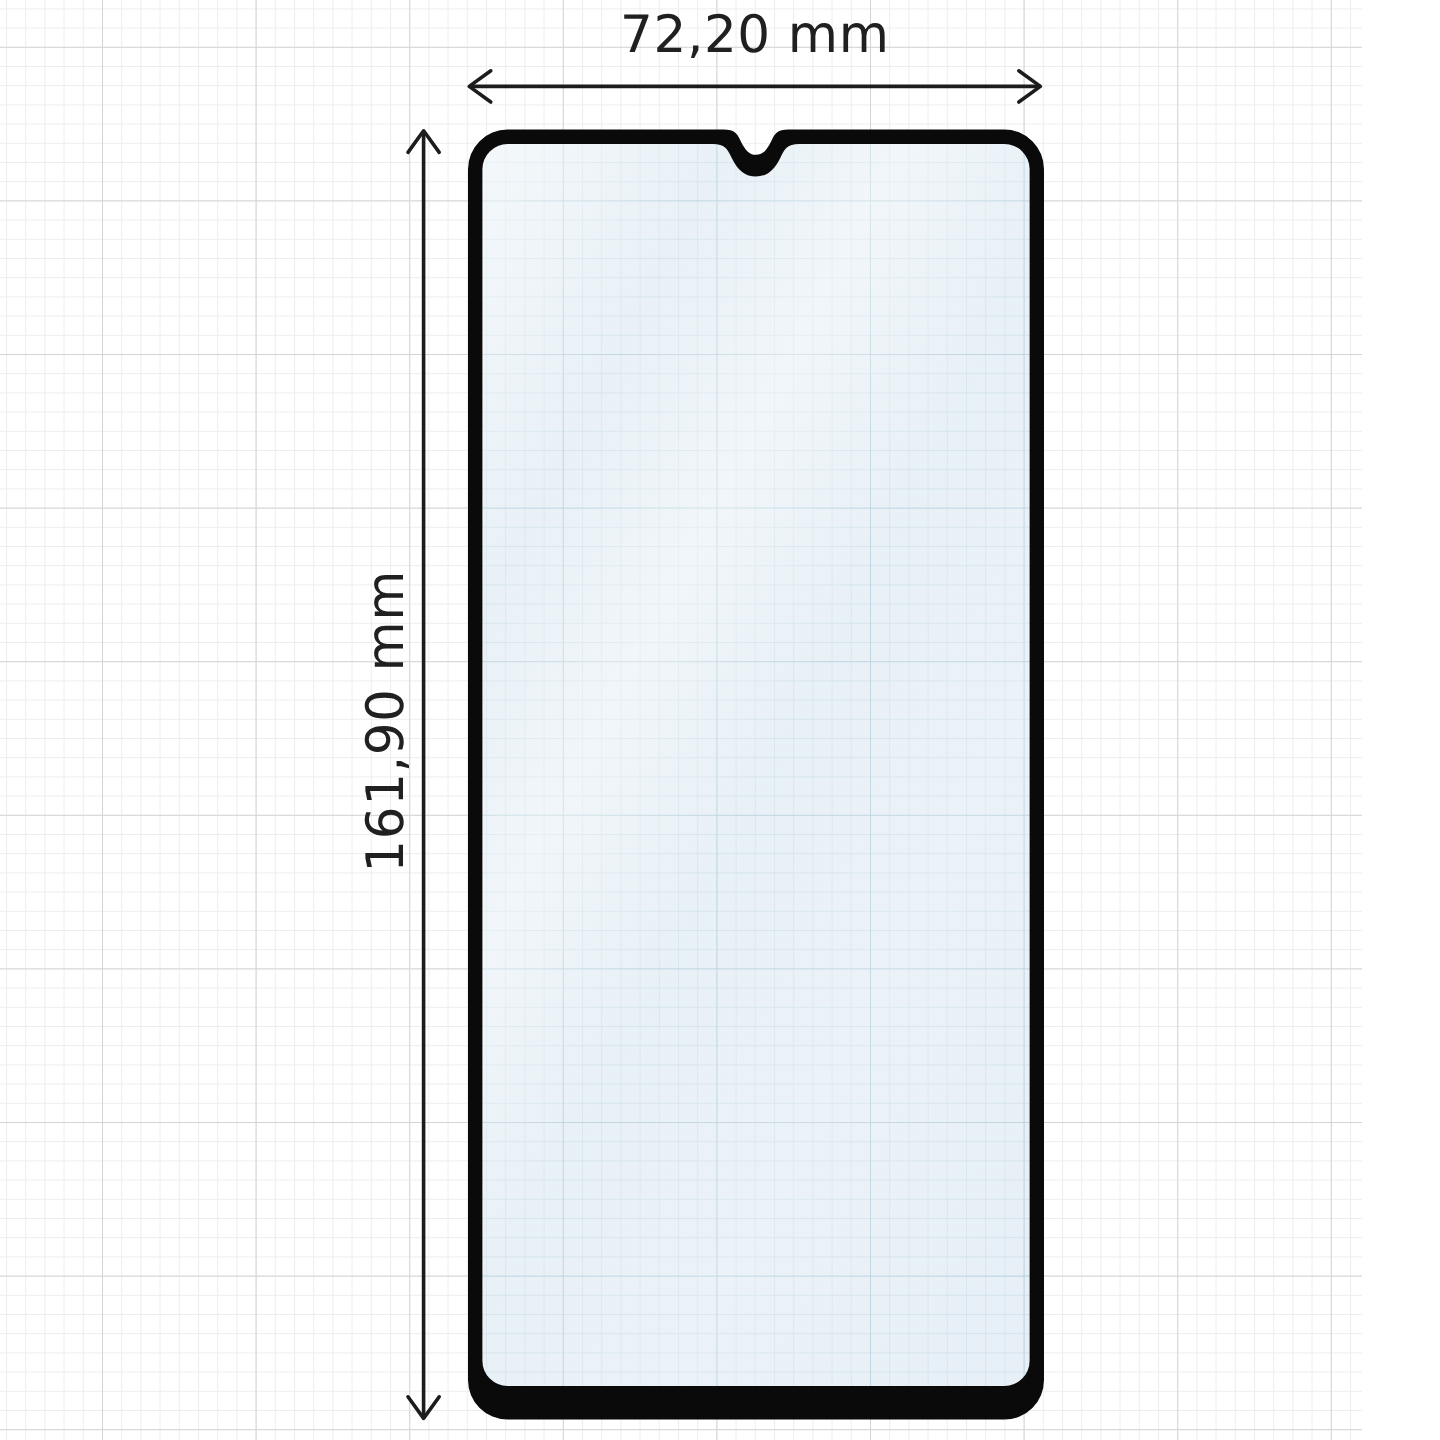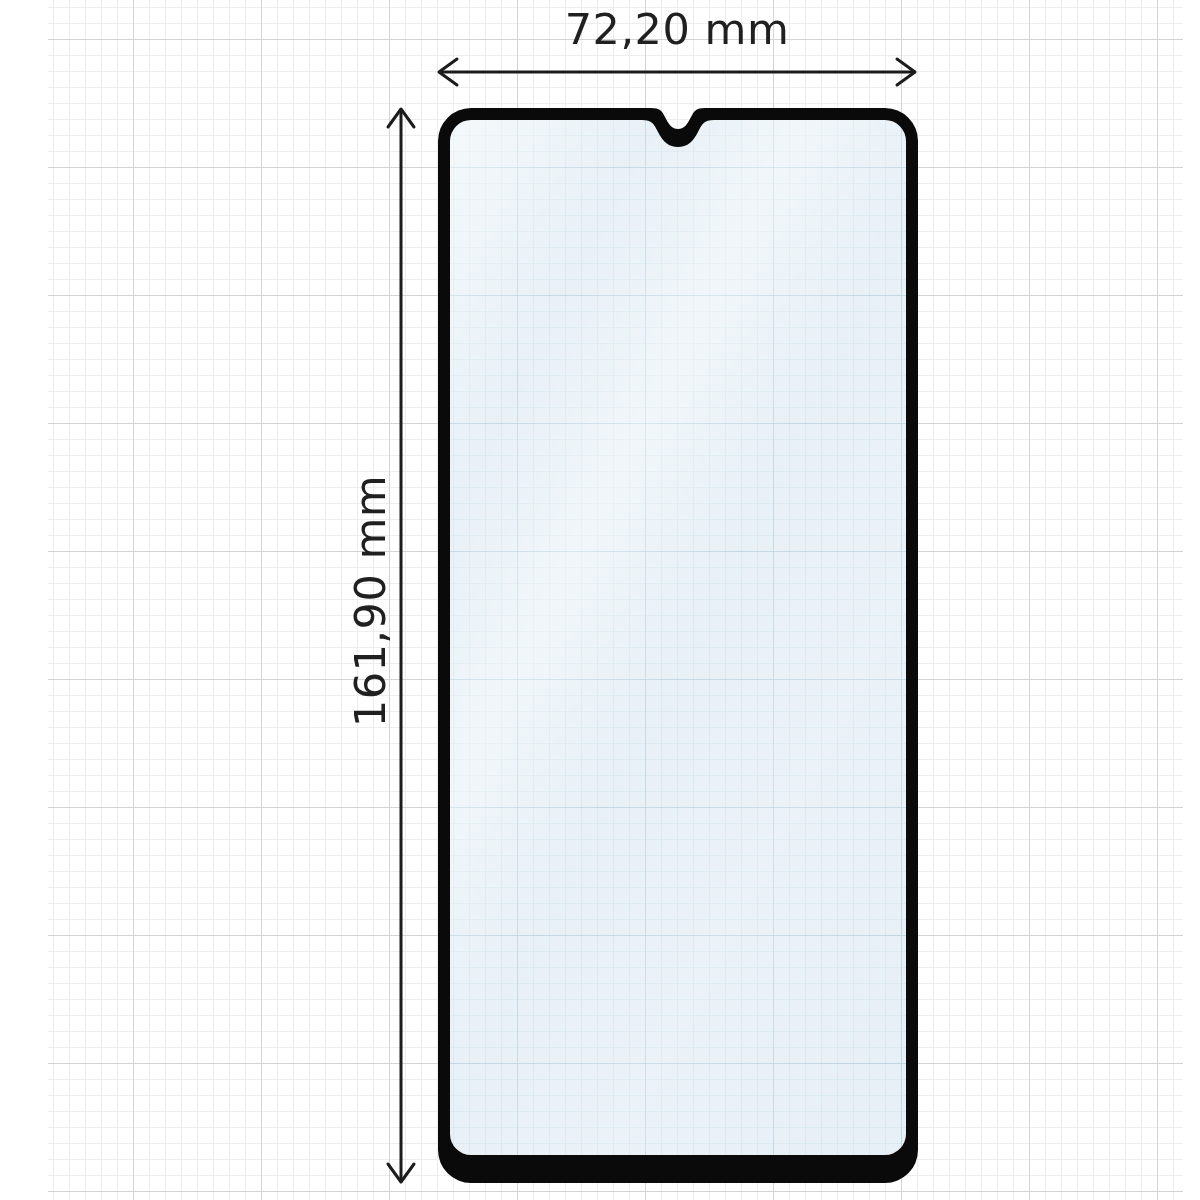--- a/index.html
+++ b/index.html
@@ -14,21 +14,20 @@
     background-color: #ffffff;
     
     background-image:
       linear-gradient(to right, #d4d4d4 1px, transparent 1px),
       linear-gradient(to bottom, #d4d4d4 1px, transparent 1px),
       linear-gradient(to right, #ededed 1px, transparent 1px),
       linear-gradient(to bottom, #ededed 1px, transparent 1px);
     background-size: 128px 128px, 128px 128px, 16px 16px, 16px 16px;
     background-position: 85px 39px, 85px 39px, 5px 7px, 5px 7px;
     font-family: "DejaVu Sans", "Liberation Sans", sans-serif;
-    margin-left: 48px;
   }
   svg.diagram {
     position: absolute;
     left: 0;
     top: 0;
     display: block;
   }
   .dim-label {
     position: absolute;
     color: #202020;

